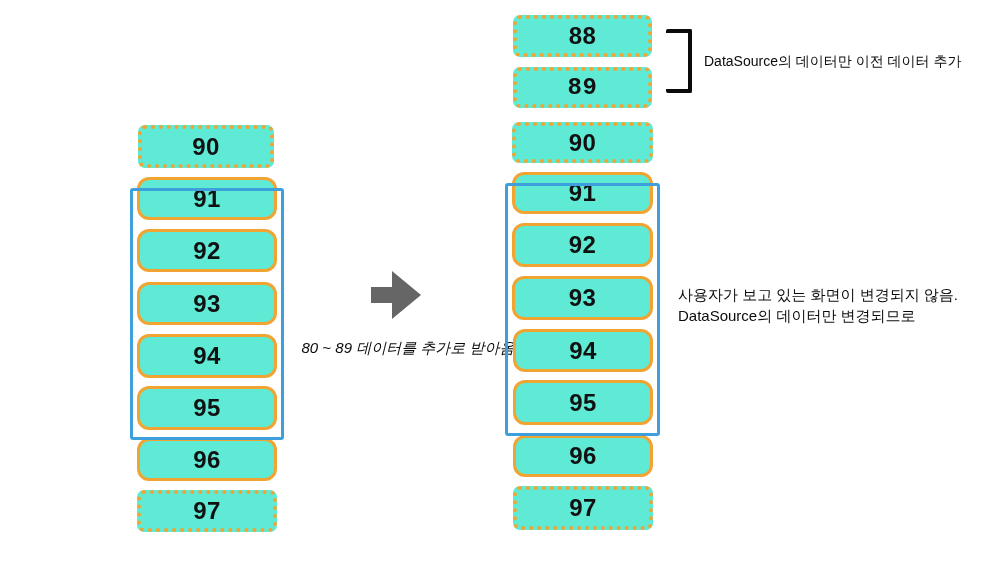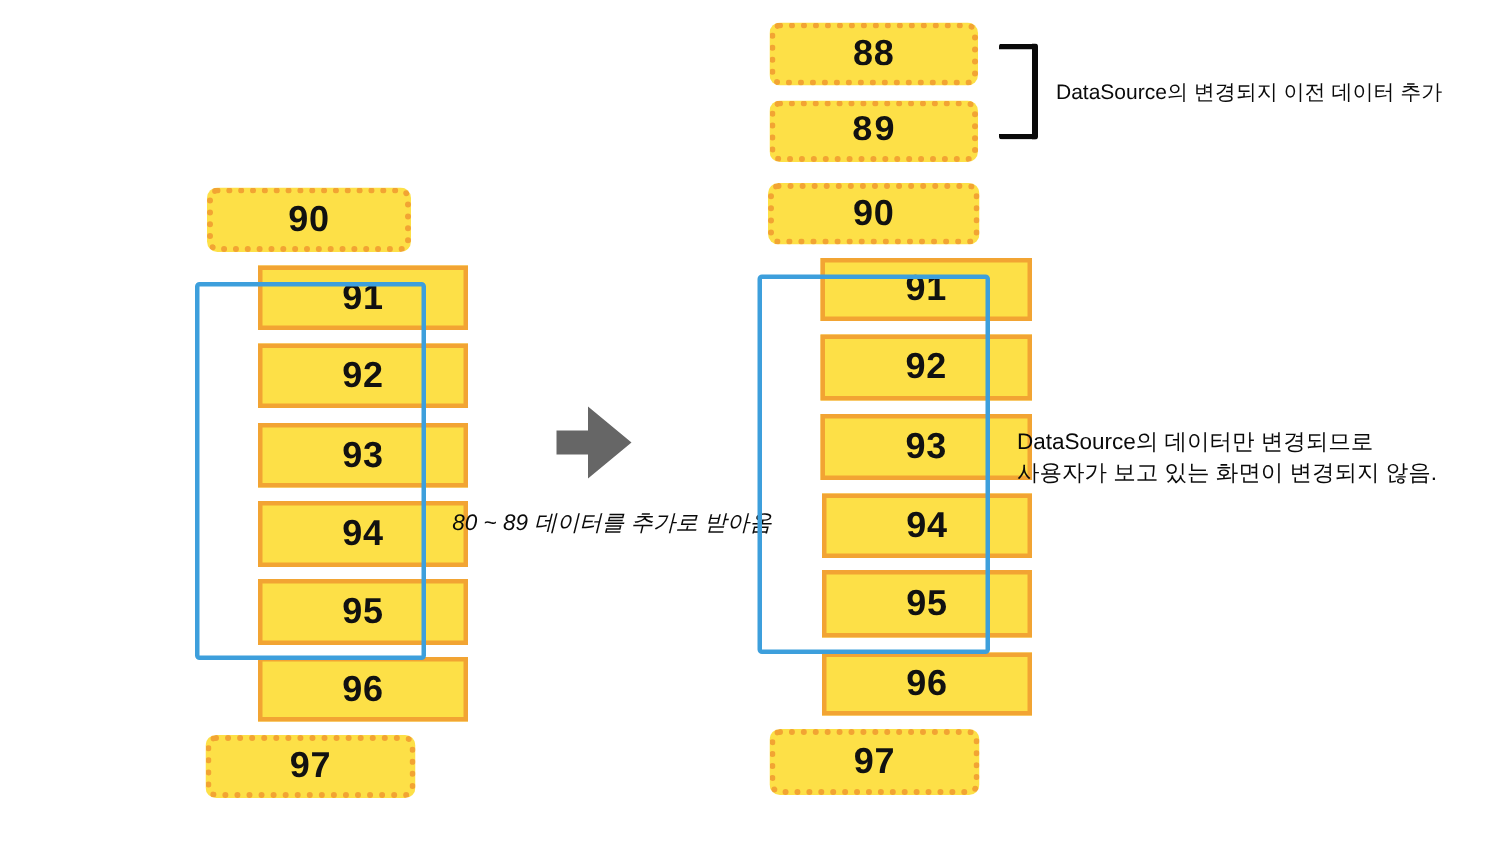--- a/index.html
+++ b/index.html
@@ -19,25 +19,25 @@
   
   .box {
     position: absolute;
     box-sizing: border-box;
     display: flex;
     align-items: center;
     justify-content: center;
     font-size: 24px;
     font-weight: 700;
     color: #111111;
-    background: #fde047;
+    background: #5eead4;
     z-index: 2;
     letter-spacing: 0.5px;
   }
-  .box.solid  { border: 3px solid #F2A433; border-radius: 0; margin-left: 35px; }
+  .box.solid  { border: 3px solid #F2A433; border-radius: 12px; }
   .box.dotted { border: 4px dotted #F2A433; border-radius: 7px; }
 
   
   .viewport {
     position: absolute;
     box-sizing: border-box;
     border: 3px solid #3D9FDC;
     border-radius: 3px;
     background: transparent;
     z-index: 3;
@@ -150,20 +150,20 @@
   <div class="box solid  rb91">91</div>
   <div class="box solid  rb92">92</div>
   <div class="box solid  rb93">93</div>
   <div class="box solid  rb94">94</div>
   <div class="box solid  rb95">95</div>
   <div class="box solid  rb96">96</div>
   <div class="box dotted rb97">97</div>
   <div class="viewport vpr"></div>
 
   <div class="bracket"></div>
-  <div class="bracket-note">DataSource의 변경되지 이전 데이터 추가</div>
+  <div class="bracket-note">DataSource의 데이터만 이전 데이터 추가</div>
 
   <div class="viewport-note">
+    <div>사용자가 보고 있는 화면이 변경되지 않음.</div>
     <div>DataSource의 데이터만 변경되므로</div>
-    <div>사용자가 보고 있는 화면이 변경되지 않음.</div>
   </div>
 
 </div>
 
 </body></html>

